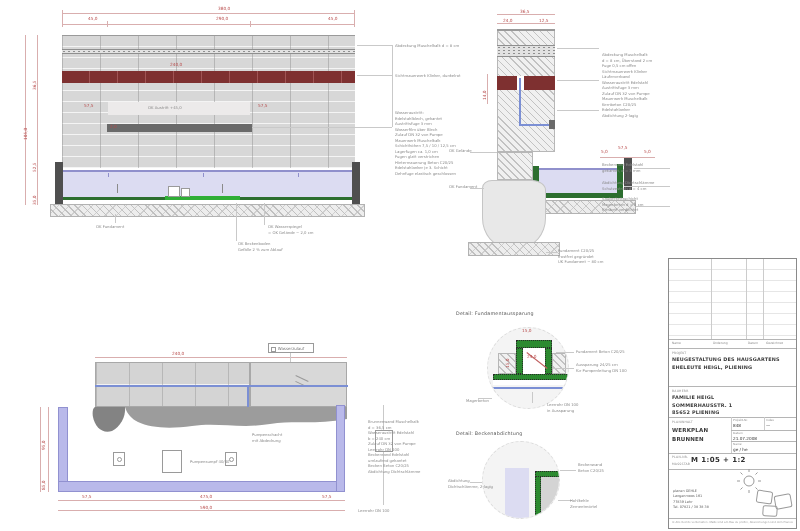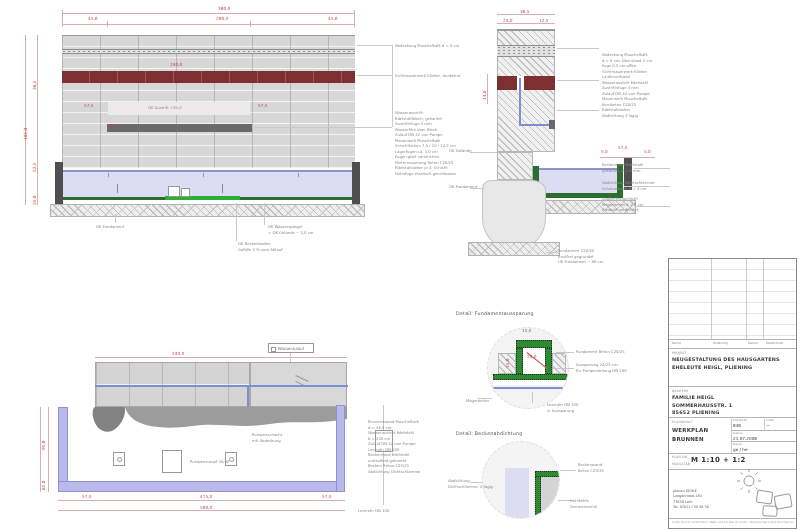--- a/index.html
+++ b/index.html
@@ -253,21 +253,21 @@
         </div>
         <div class="meta-cell" style="position: absolute; left: 64px; top: 183px; width: 63px;">
           <span class="ml">Name</span>
           <span class="mv">ge / he</span>
         </div>
       </div>
 
     <div class="hl" style="left:0;top:194px;width:62px"></div>
     <span class="lbl" style="left:3px;top:196px">PLAN-NR.</span>
     <span class="lbl" style="left:3px;top:203px">MASSSTAB</span>
-    <span class="scale" style="left:22px;top:197px">M 1:10 + 1:2</span>
+    <span class="scale" style="left:22px;top:197px">M 1:05 + 1:2</span>
 
     <div class="hl" style="left:0;top:210px;width:127px"></div>
     <svg class="abs" style="left:58px;top:210px" width="68" height="50" viewBox="0 0 68 50">
       <g stroke="#9a9a9a" fill="none" stroke-width="1">
         <circle cx="22" cy="12" r="5"></circle>
         <line x1="22" y1="3" x2="22" y2="0"></line>
           <line x1="22" y1="21" x2="22" y2="24"></line>
         <line x1="13" y1="12" x2="10" y2="12"></line>
           <line x1="31" y1="12" x2="34" y2="12"></line>
         <line x1="15.5" y1="5.5" x2="13.5" y2="3.5"></line>

